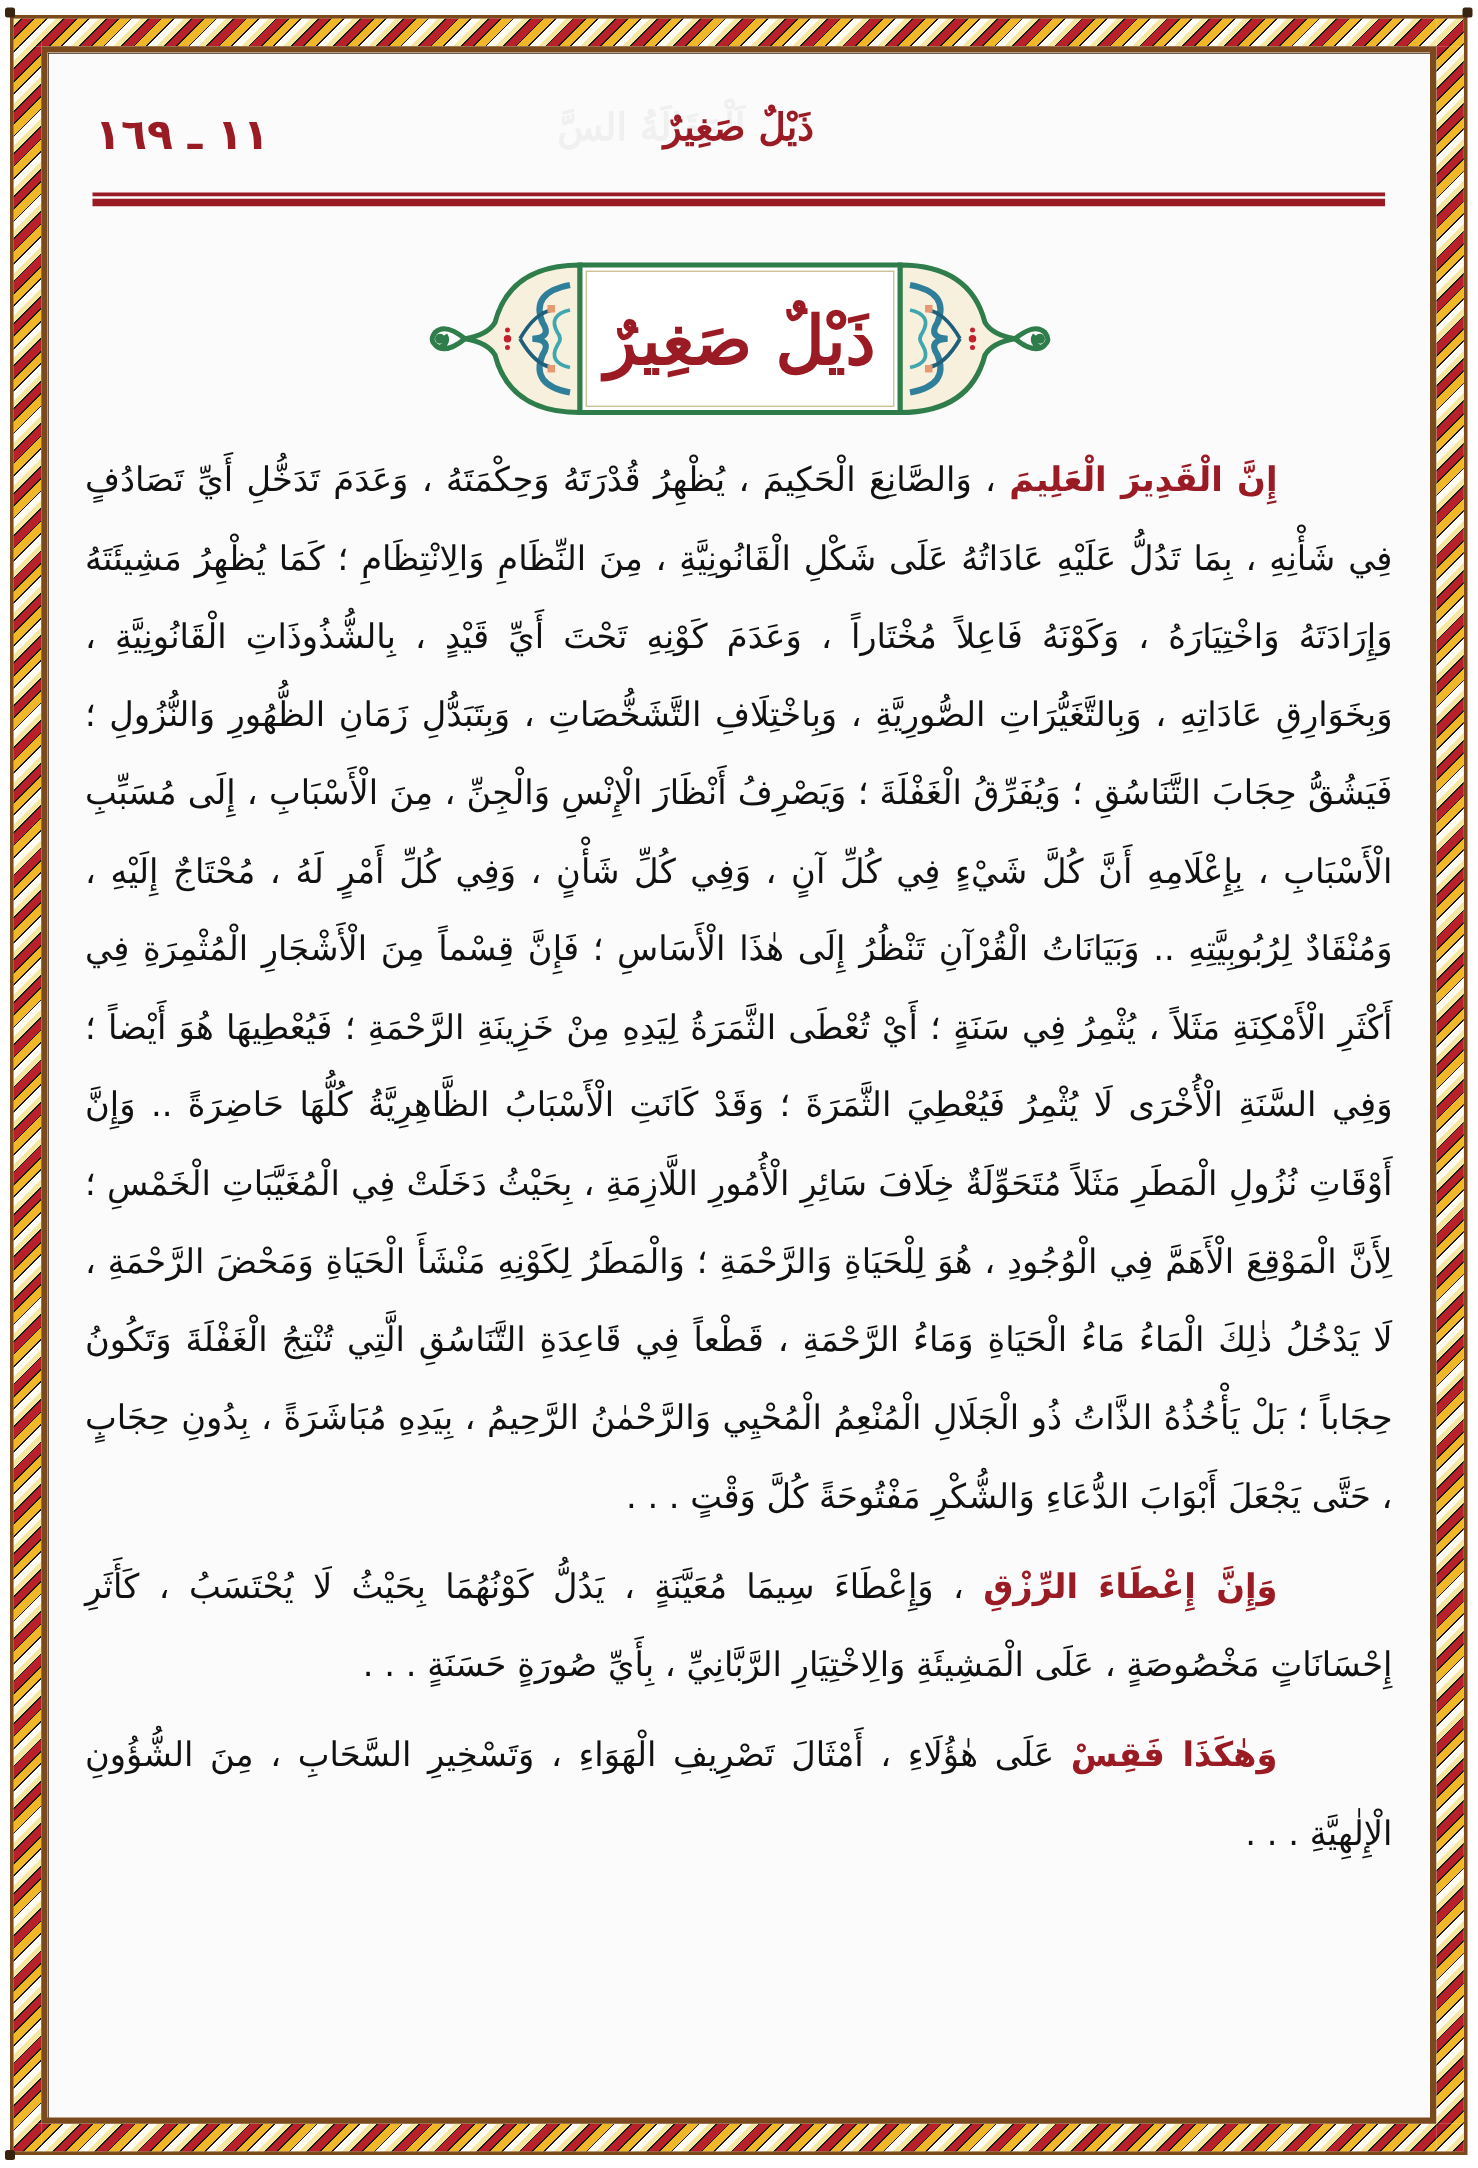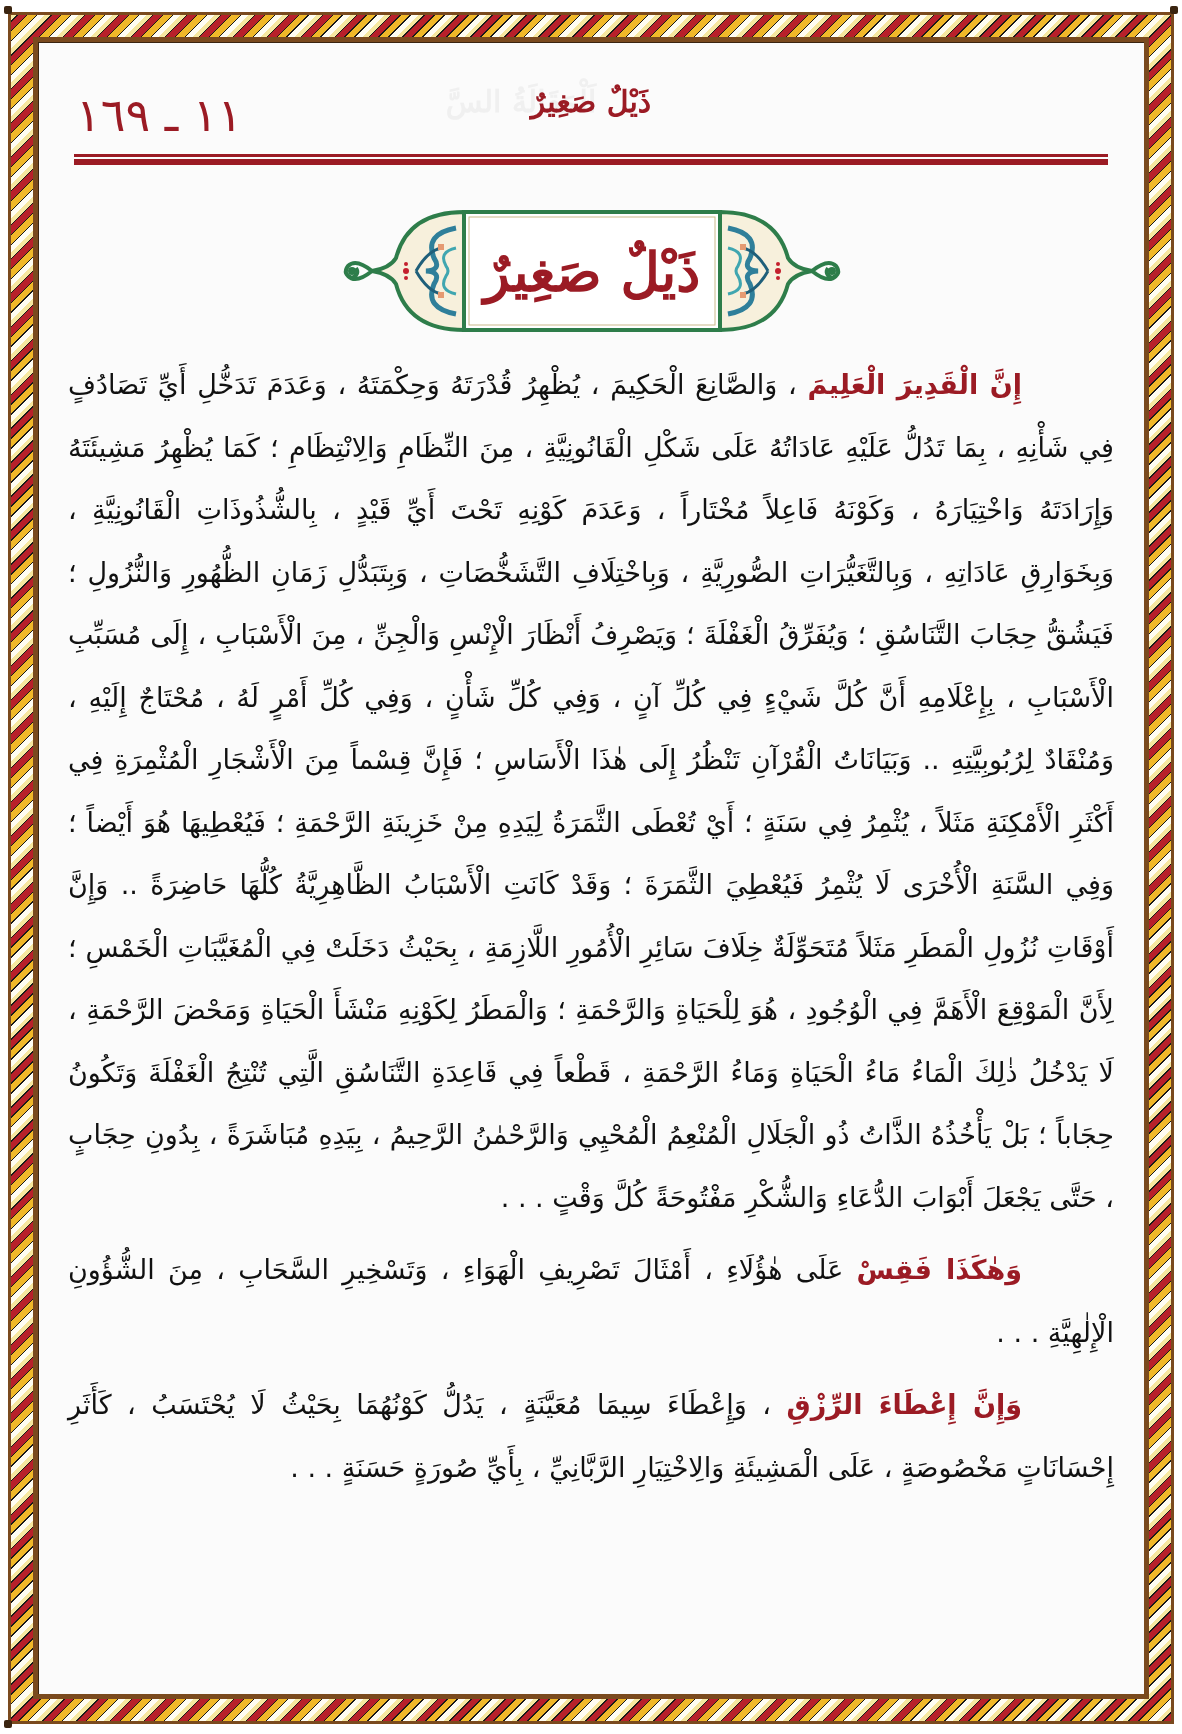--- a/index.html
+++ b/index.html
@@ -31,21 +31,21 @@
     position: absolute; width: 8px; height: 8px; background: #3a2410; border-radius: 2px;
   }
 
   
   .running-head {
     position: absolute; left: 68px; right: 68px; top: 88px; height: 50px;
     direction: rtl; color: #9b1b24;
   }
   .page-num {
     position: absolute; left: 8px; top: 0; font-family: "DejaVu Sans", sans-serif;
-    font-weight: normal; font-size: 46px; letter-spacing: 4px; direction: rtl;
+    font-weight: bold; font-size: 34px; letter-spacing: 4px; direction: rtl;
   }
   .head-title-wrap { position: absolute; left: 0; right: 0; top: -4px; text-align: center; }
   .head-ghost {
     position: absolute; left: 50%; transform: translateX(-50%); top: 0;
     font-family: "DejaVu Serif", serif; font-weight: bold; font-size: 30px;
     color: #f0f0f0; white-space: nowrap; padding-right: 140px;
   }
   .head-title {
     position: relative; font-family: "DejaVu Serif", serif; font-weight: bold;
     font-size: 30px; color: #9b1b24;
@@ -127,15 +127,15 @@
     <circle cx="440" cy="70" r="2" fill="#c4202e"></circle>
 
     <rect x="126" y="4" width="256" height="118" fill="#ffffff" stroke="#2e7d4a" stroke-width="4"></rect>
     <rect x="131" y="9" width="246" height="108" fill="none" stroke="#c9b98a" stroke-width="1"></rect>
   </svg>
   <div class="cart-title">ذَيْلٌ صَغِيرٌ</div>
 </div>
 
 <div class="body-text">
   <p class="para"><span class="hl">إِنَّ الْقَدِيرَ الْعَلِيمَ</span><span> ، وَالصَّانِعَ الْحَكِيمَ ، يُظْهِرُ قُدْرَتَهُ وَحِكْمَتَهُ ، وَعَدَمَ تَدَخُّلِ أَيِّ تَصَادُفٍ فِي شَأْنِهِ ، بِمَا تَدُلُّ عَلَيْهِ عَادَاتُهُ عَلَى شَكْلِ الْقَانُونِيَّةِ ، مِنَ النِّظَامِ وَالِانْتِظَامِ ؛ كَمَا يُظْهِرُ مَشِيئَتَهُ وَإِرَادَتَهُ وَاخْتِيَارَهُ ، وَكَوْنَهُ فَاعِلاً مُخْتَاراً ، وَعَدَمَ كَوْنِهِ تَحْتَ أَيِّ قَيْدٍ ، بِالشُّذُوذَاتِ الْقَانُونِيَّةِ ، وَبِخَوَارِقِ عَادَاتِهِ ، وَبِالتَّغَيُّرَاتِ الصُّورِيَّةِ ، وَبِاخْتِلَافِ التَّشَخُّصَاتِ ، وَبِتَبَدُّلِ زَمَانِ الظُّهُورِ وَالنُّزُولِ ؛ فَيَشُقُّ حِجَابَ التَّنَاسُقِ ؛ وَيُفَرِّقُ الْغَفْلَةَ ؛ وَيَصْرِفُ أَنْظَارَ الْإِنْسِ وَالْجِنِّ ، مِنَ الْأَسْبَابِ ، إِلَى مُسَبِّبِ الْأَسْبَابِ ، بِإِعْلَامِهِ أَنَّ كُلَّ شَيْءٍ فِي كُلِّ آنٍ ، وَفِي كُلِّ شَأْنٍ ، وَفِي كُلِّ أَمْرٍ لَهُ ، مُحْتَاجٌ إِلَيْهِ ، وَمُنْقَادٌ لِرُبُوبِيَّتِهِ .. وَبَيَانَاتُ الْقُرْآنِ تَنْظُرُ إِلَى هٰذَا الْأَسَاسِ ؛ فَإِنَّ قِسْماً مِنَ الْأَشْجَارِ الْمُثْمِرَةِ فِي أَكْثَرِ الْأَمْكِنَةِ مَثَلاً ، يُثْمِرُ فِي سَنَةٍ ؛ أَيْ تُعْطَى الثَّمَرَةُ لِيَدِهِ مِنْ خَزِينَةِ الرَّحْمَةِ ؛ فَيُعْطِيهَا هُوَ أَيْضاً ؛ وَفِي السَّنَةِ الْأُخْرَى لَا يُثْمِرُ فَيُعْطِيَ الثَّمَرَةَ ؛ وَقَدْ كَانَتِ الْأَسْبَابُ الظَّاهِرِيَّةُ كُلُّهَا حَاضِرَةً .. وَإِنَّ أَوْقَاتِ نُزُولِ الْمَطَرِ مَثَلاً مُتَحَوِّلَةٌ خِلَافَ سَائِرِ الْأُمُورِ اللَّازِمَةِ ، بِحَيْثُ دَخَلَتْ فِي الْمُغَيَّبَاتِ الْخَمْسِ ؛ لِأَنَّ الْمَوْقِعَ الْأَهَمَّ فِي الْوُجُودِ ، هُوَ لِلْحَيَاةِ وَالرَّحْمَةِ ؛ وَالْمَطَرُ لِكَوْنِهِ مَنْشَأَ الْحَيَاةِ وَمَحْضَ الرَّحْمَةِ ، لَا يَدْخُلُ ذٰلِكَ الْمَاءُ مَاءُ الْحَيَاةِ وَمَاءُ الرَّحْمَةِ ، قَطْعاً فِي قَاعِدَةِ التَّنَاسُقِ الَّتِي تُنْتِجُ الْغَفْلَةَ وَتَكُونُ حِجَاباً ؛ بَلْ يَأْخُذُهُ الذَّاتُ ذُو الْجَلَالِ الْمُنْعِمُ الْمُحْيِي وَالرَّحْمٰنُ الرَّحِيمُ ، بِيَدِهِ مُبَاشَرَةً ، بِدُونِ حِجَابٍ ، حَتَّى يَجْعَلَ أَبْوَابَ الدُّعَاءِ وَالشُّكْرِ مَفْتُوحَةً كُلَّ وَقْتٍ . . .</span></p>
+  <p class="para"><span class="hl">وَإِنَّ إِعْطَاءَ الرِّزْقِ</span><span> ، وَإِعْطَاءَ سِيمَا مُعَيَّنَةٍ ، يَدُلُّ كَوْنُهُمَا بِحَيْثُ لَا يُحْتَسَبُ ، كَأَثَرِ إِحْسَانَاتٍ مَخْصُوصَةٍ ، عَلَى الْمَشِيئَةِ وَالِاخْتِيَارِ الرَّبَّانِيِّ ، بِأَيِّ صُورَةٍ حَسَنَةٍ . . .</span></p>
   <p class="para"><span class="hl">وَهٰكَذَا فَقِسْ</span><span> عَلَى هٰؤُلَاءِ ، أَمْثَالَ تَصْرِيفِ الْهَوَاءِ ، وَتَسْخِيرِ السَّحَابِ ، مِنَ الشُّؤُونِ الْإِلٰهِيَّةِ . . .</span></p>
-  <p class="para"><span class="hl">وَإِنَّ إِعْطَاءَ الرِّزْقِ</span><span> ، وَإِعْطَاءَ سِيمَا مُعَيَّنَةٍ ، يَدُلُّ كَوْنُهُمَا بِحَيْثُ لَا يُحْتَسَبُ ، كَأَثَرِ إِحْسَانَاتٍ مَخْصُوصَةٍ ، عَلَى الْمَشِيئَةِ وَالِاخْتِيَارِ الرَّبَّانِيِّ ، بِأَيِّ صُورَةٍ حَسَنَةٍ . . .</span></p>
 </div>
 
 </body></html>

